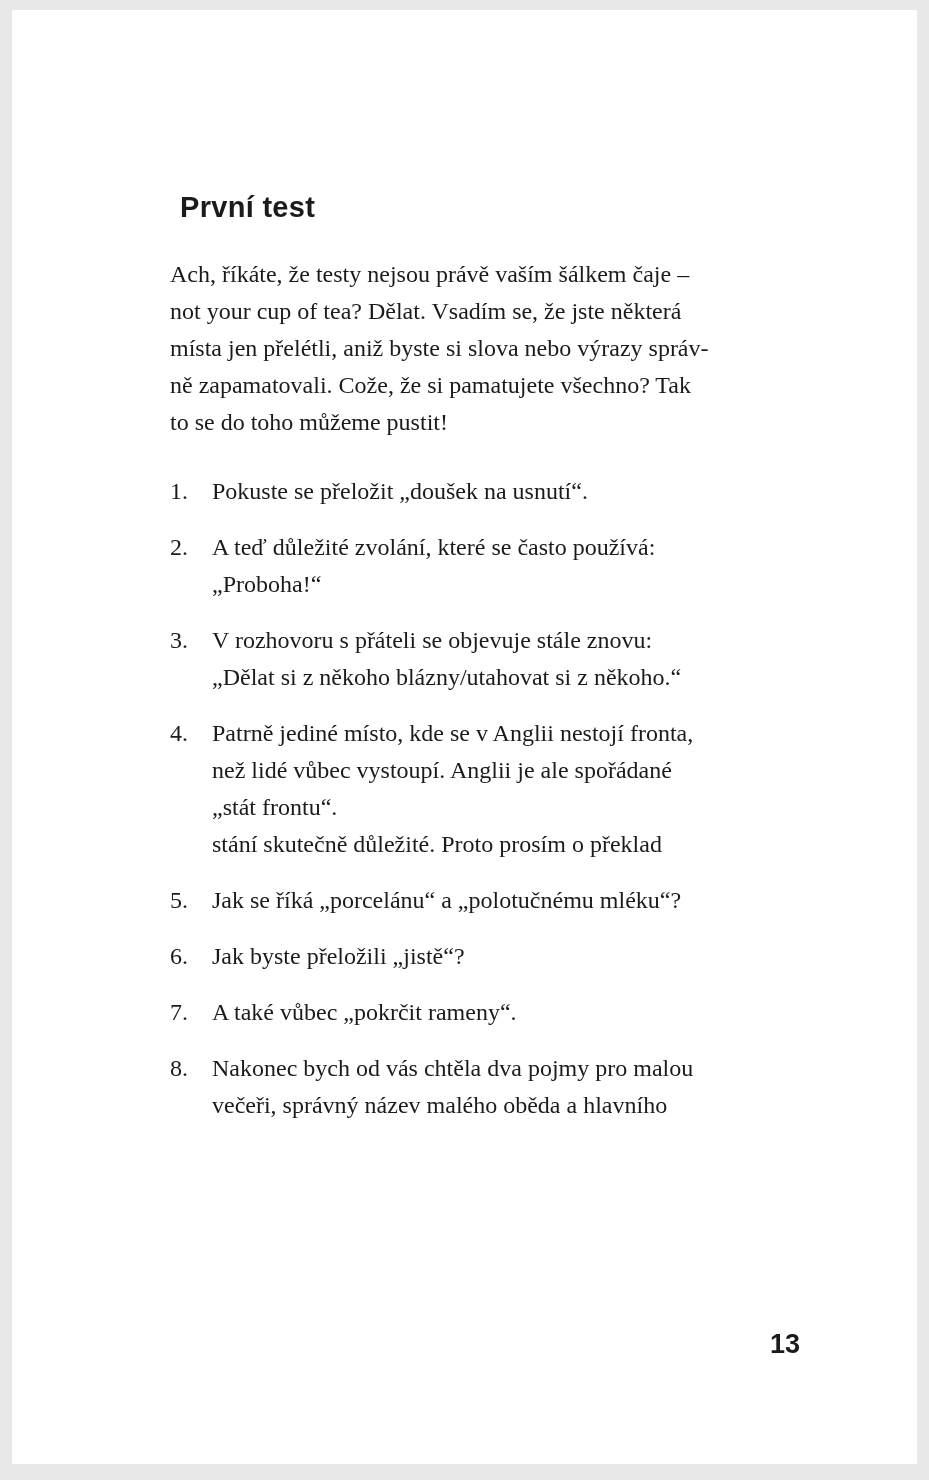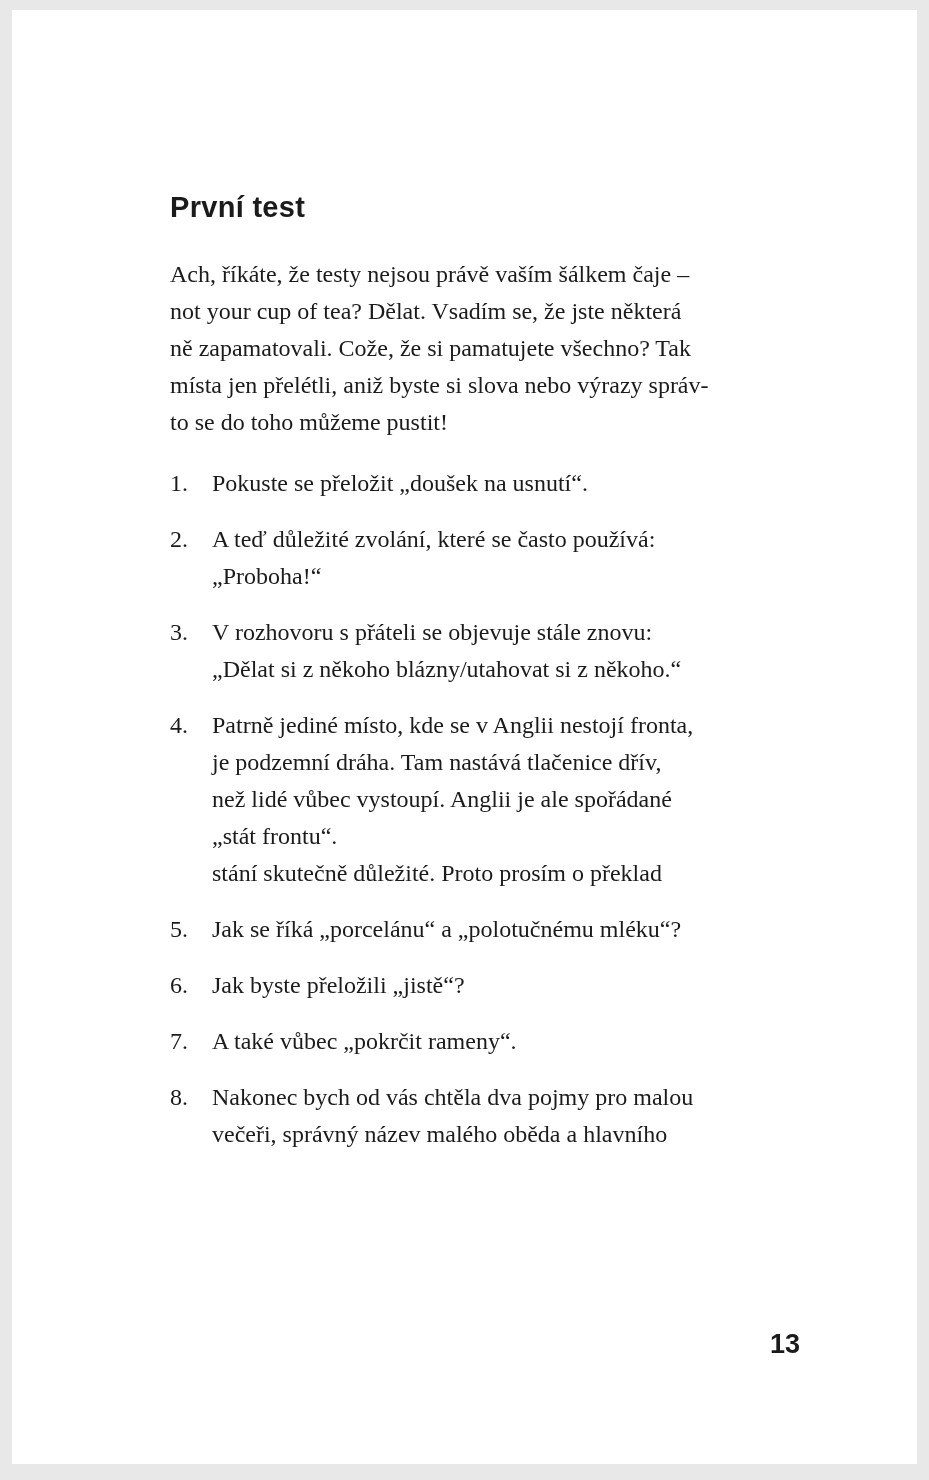--- a/index.html
+++ b/index.html
@@ -25,24 +25,24 @@
     left: 158px;
     top: 180px;
     width: 636px;
   }
   .heading {
     font-family: "Liberation Sans", sans-serif;
     font-weight: 700;
     font-size: 29px;
     line-height: 34px;
     letter-spacing: 0.3px;
-    margin: 0 0 32px 0;
+    margin: 0 0 32px 10px;
   }
   .intro {
-    margin-bottom: 24px;
+    margin-bottom: 32px;
   }
   .line {
     font-size: 24px;
     line-height: 37px;
     white-space: nowrap;
   }
   .qlist {
     margin: 0;
     padding: 0;
     list-style: none;
@@ -72,22 +72,22 @@
 </style>
 </head>
 <body>
 
 <div class="page">
   <div class="content">
     <h1 class="heading">První test</h1>
     <div class="intro">
         <div class="line">Ach, říkáte, že testy nejsou právě vaším šálkem čaje –</div>
         <div class="line">not your cup of tea? Dělat. Vsadím se, že jste některá</div>
+        <div class="line">místa jen přelétli, aniž byste si slova nebo výrazy správ-</div>
         <div class="line">ně zapamatovali. Cože, že si pamatujete všechno? Tak</div>
-        <div class="line">místa jen přelétli, aniž byste si slova nebo výrazy správ-</div>
         <div class="line">to se do toho můžeme pustit!</div>
       </div>
     <div class="qlist">
         <div class="qitem">
           <div class="qnum">1.</div>
           <div class="qbody">
             <div class="line">Pokuste se přeložit „doušek na usnutí“.</div>
           </div>
         </div>
         <div class="qitem">
@@ -101,21 +101,20 @@
           <div class="qnum">3.</div>
           <div class="qbody">
             <div class="line">V rozhovoru s přáteli se objevuje stále znovu:</div>
             <div class="line">„Dělat si z někoho blázny/utahovat si z někoho.“</div>
           </div>
         </div>
         <div class="qitem">
           <div class="qnum">4.</div>
           <div class="qbody">
             <div class="line">Patrně jediné místo, kde se v Anglii nestojí fronta,</div>
-            <div class="line">je podzemní dráha. Tam nastává tlačenice dřív,</div>
             <div class="line">než lidé vůbec vystoupí. Anglii je ale spořádané</div>
             <div class="line">„stát frontu“.</div>
             <div class="line">stání skutečně důležité. Proto prosím o překlad</div>
           </div>
         </div>
         <div class="qitem">
           <div class="qnum">5.</div>
           <div class="qbody">
             <div class="line">Jak se říká „porcelánu“ a „polotučnému mléku“?</div>
           </div>

